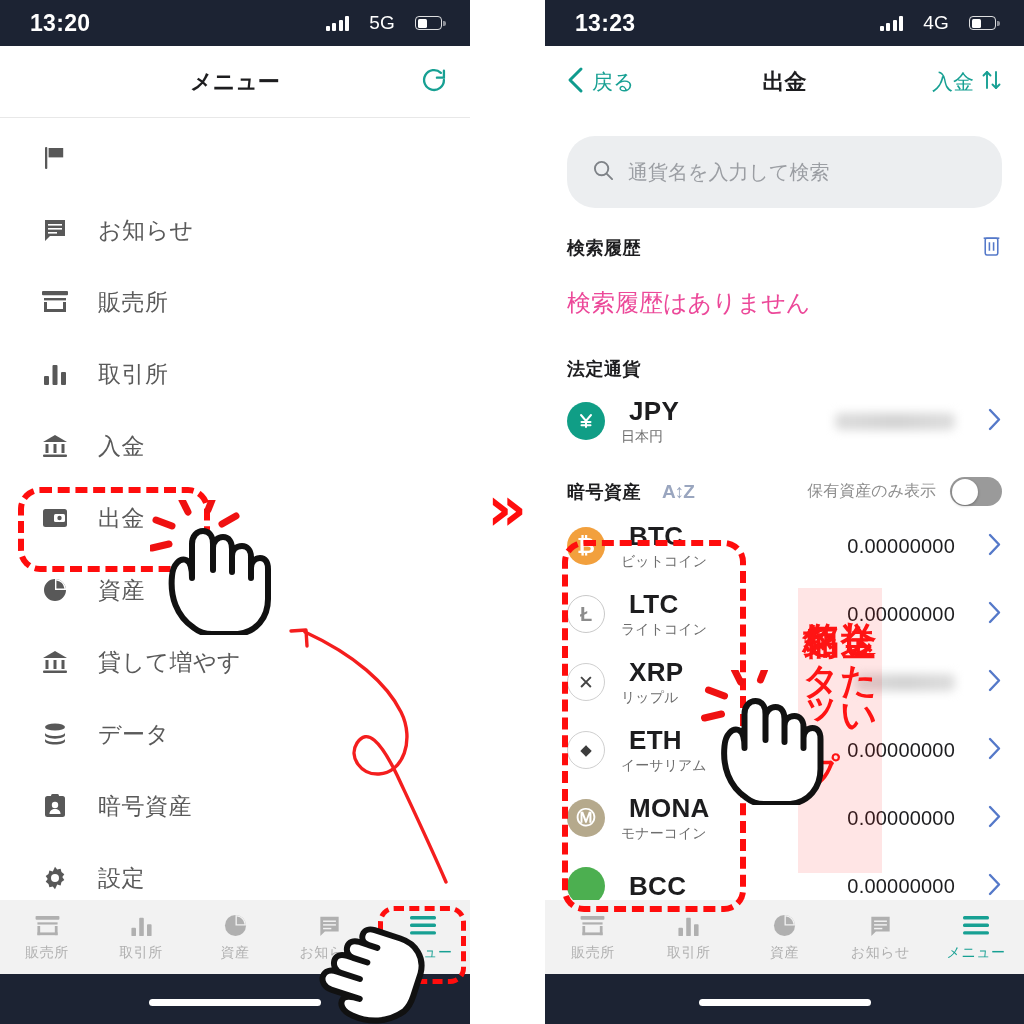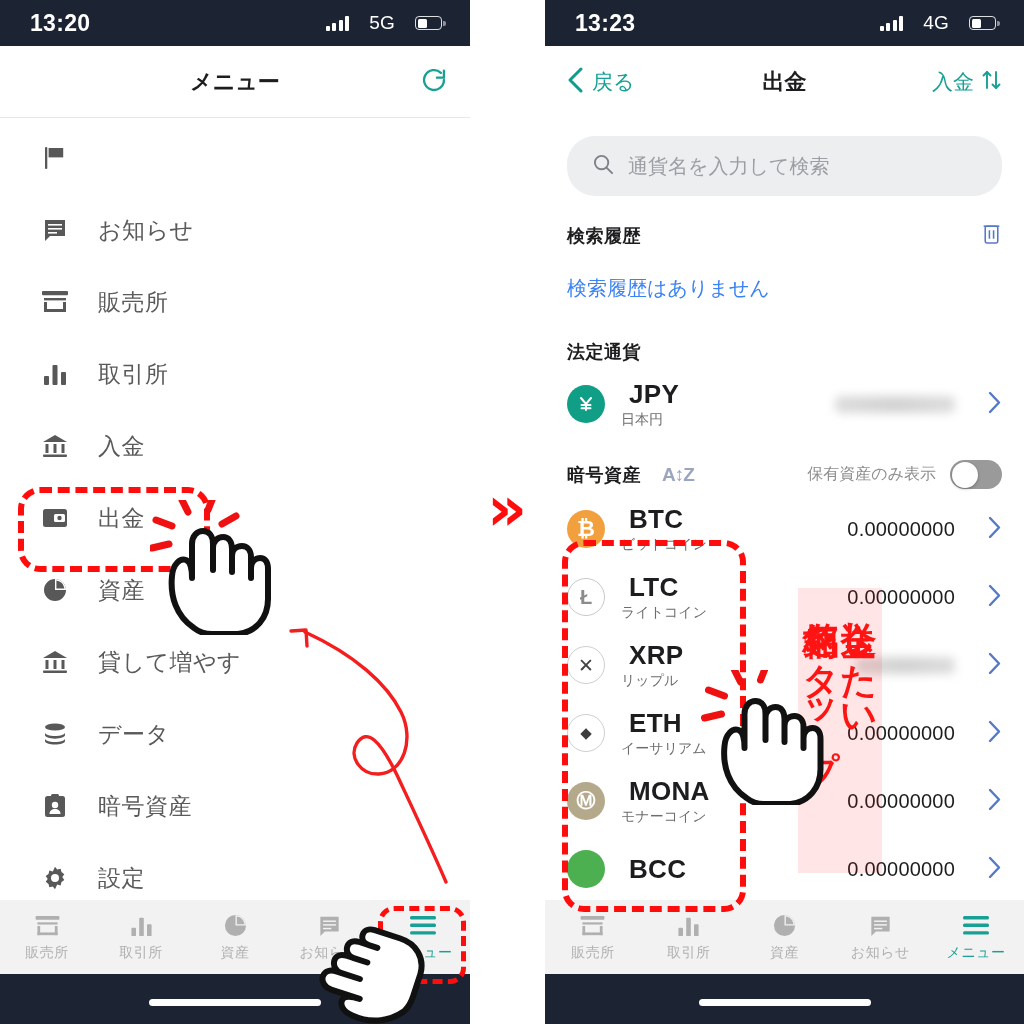--- a/index.html
+++ b/index.html
@@ -61,28 +61,28 @@
   .tab { flex: 1; display: flex; flex-direction: column; align-items: center; gap: 5px; }
   .tab .ti { height: 26px; display:flex; align-items:center; justify-content:center; color:#b0b0b0;}
   .tab .tl { font-size: 14px; color: #b0b0b0; letter-spacing: .5px;}
   .tab.active .ti, .tab.active .tl { color: #17a093; }
   .homebar-area { position:absolute; bottom:0; left:0; right:0; height:50px; background:#1c2333; }
   .homebar { position:absolute; bottom: 18px; left: 50%; transform: translateX(-50%);
              width: 172px; height: 7px; background:#fff; border-radius: 4px;}
 
   
   .search-wrap { padding: 18px 22px 0; }
-  .search-box { height: 60px; background: #eceef0; border-radius: 28px;
+  .search-box { height: 72px; background: #eceef0; border-radius: 28px;
                 display:flex; align-items:center; gap: 14px; padding: 0 26px; }
   .search-ph { font-size: 20px; color: #9b9ea3; }
   .sec-head { display:flex; align-items:center; padding: 26px 22px 0; }
   .sec-title { font-size: 18px; font-weight: bold; color: #1d1d1f; letter-spacing:.5px; }
   .sec-head .right { margin-left: auto; display:flex; align-items:center; gap: 14px;}
   .trash { color: #5579c9; }
-  .empty-msg { padding: 26px 22px 0; font-size: 20px; color: #3b82f6; }
+  .empty-msg { padding: 26px 22px 0; font-size: 24px; color: #ec4899; }
   .sortaz { font-size: 19px; color: #9aa6bf; font-weight: 600; letter-spacing:-1px; margin-left: 21px;}
   .toggle-lbl { font-size: 16px; color: #8d8d8d; }
   .toggle { width: 52px; height: 29px; border-radius: 15px; background: #9a9a9a; position: relative; }
   .toggle .knob { position:absolute; top: 1.5px; left: 1.5px; width: 26px; height: 26px;
                   border-radius: 50%; background:#fff; box-shadow: 0 1px 3px rgba(0,0,0,.3); }
 
   .row { display:flex; align-items:center; height: 68px; padding: 0 22px; gap: 16px; }
   .coin-ico { width: 38px; height: 38px; border-radius: 50%; flex:none;
               display:flex; align-items:center; justify-content:center;
               font-size: 20px; font-weight: bold; color: #fff; }

